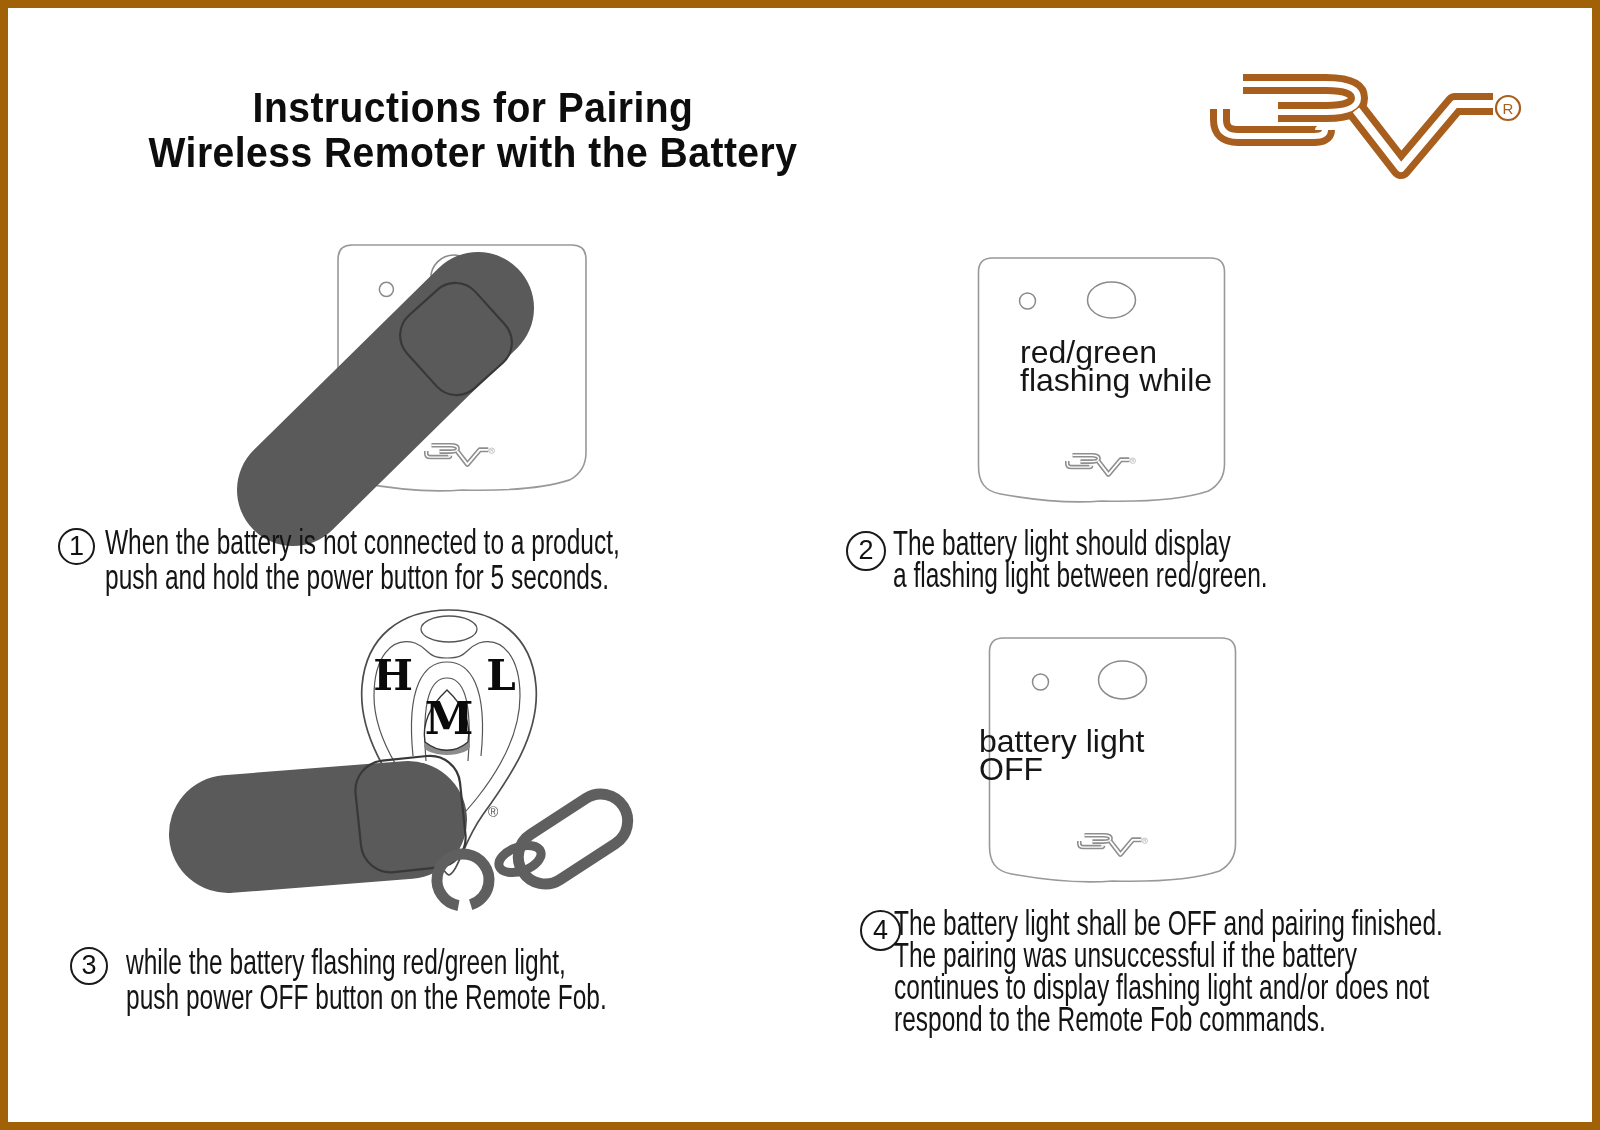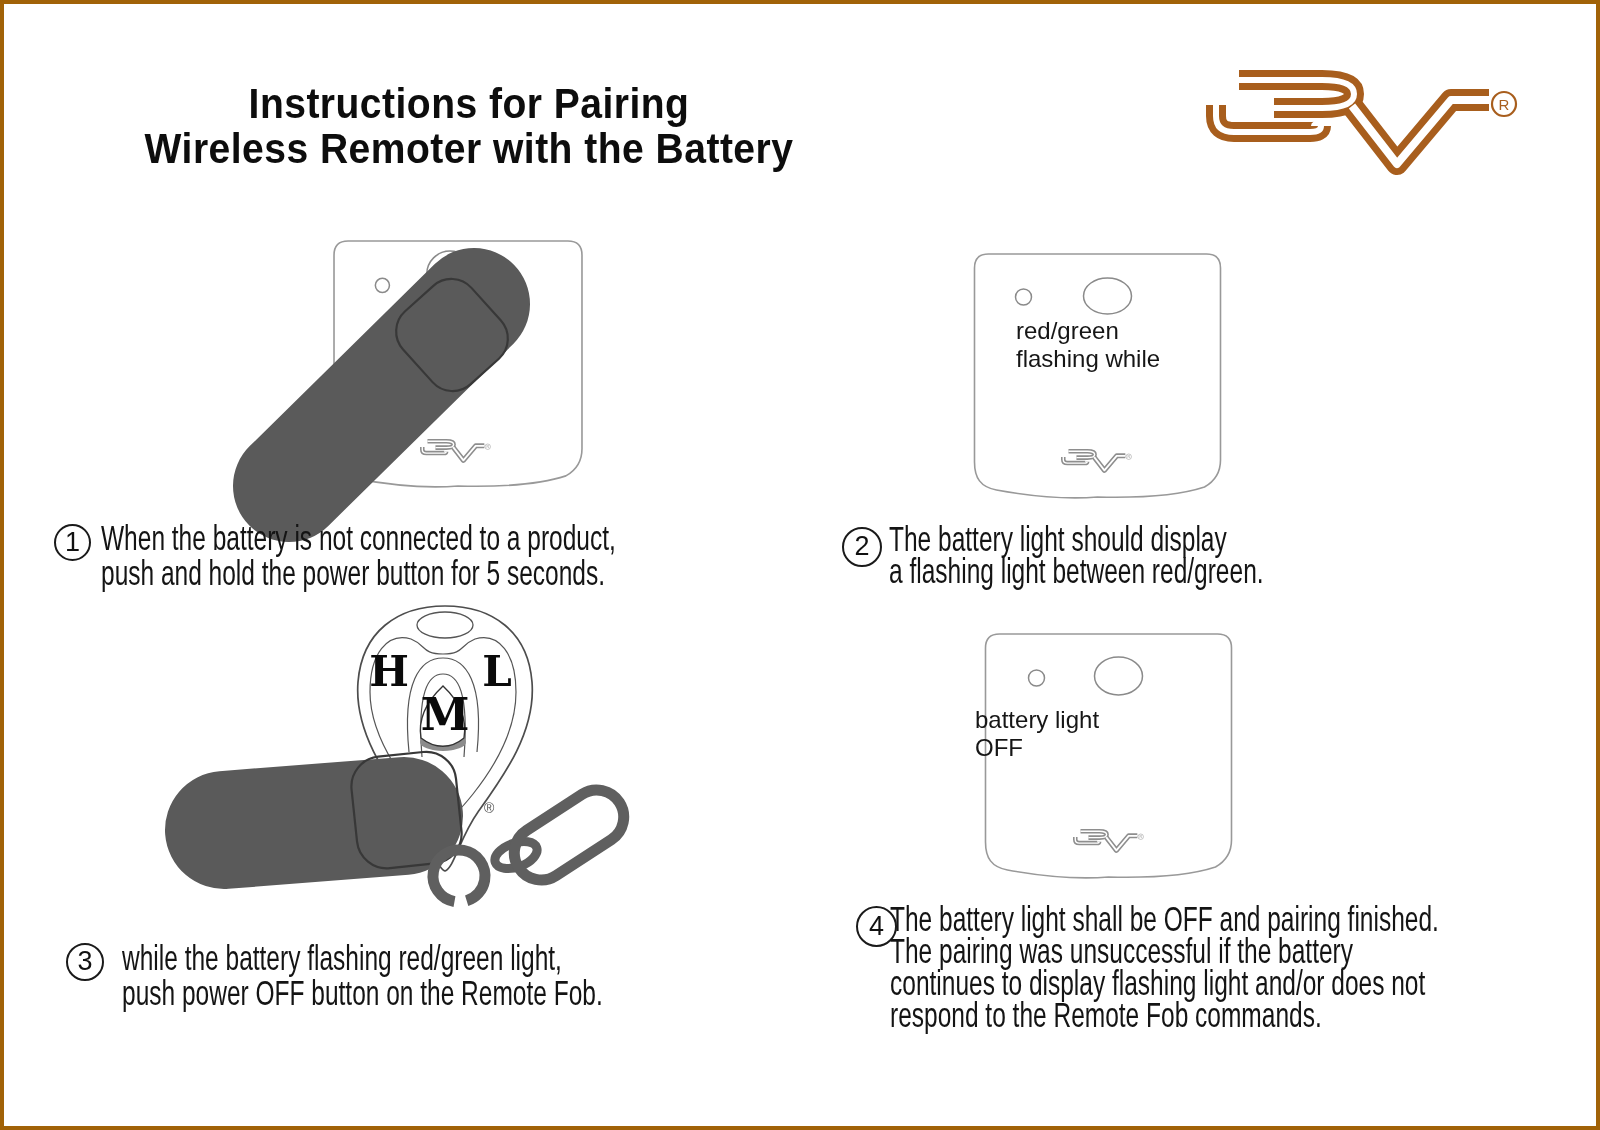--- a/index.html
+++ b/index.html
@@ -1,18 +1,18 @@
 <!DOCTYPE html>
 <html><head>
 <meta charset="utf-8">
 <style>
   html,body{margin:0;padding:0;background:#e8e8e8;}
   .page{
     position:relative;width:1600px;height:1130px;background:#fff;
-    border:4px solid #a16207;box-sizing:border-box;overflow:hidden;
+    border:8px solid #a16207;box-sizing:border-box;overflow:hidden;
     font-family:"Liberation Sans","DejaVu Sans",sans-serif;color:#111;
   }
   .title{
     position:absolute;left:30px;top:77px;width:870px;text-align:center;
     font-size:42px;line-height:45px;font-weight:bold;letter-spacing:.5px;
     transform:scaleX(.93);transform-origin:50% 0;color:#0d0d0d;
   }
   .stepnum{
     position:absolute;box-sizing:border-box;border:2.4px solid #1a1a1a;border-radius:50%;
     text-align:center;font-size:27px;color:#111;background:#fff;
@@ -23,21 +23,21 @@
   .n4{left:852px;top:902px;width:41px;height:41px;line-height:36px;}
   .steptext{
     position:absolute;font-size:35px;color:#141414;white-space:nowrap;
     transform:scaleX(.70);transform-origin:0 0;
   }
   .t1{left:97px;top:516px;line-height:35px;}
   .t2{left:885px;top:519px;line-height:32px;}
   .t3{left:118px;top:936px;line-height:35px;}
   .t4{left:886px;top:899px;line-height:32px;}
   .batlabel{
-    position:absolute;font-size:24px;line-height:28px;color:#161616;white-space:nowrap;
+    position:absolute;font-size:32px;line-height:28px;color:#161616;white-space:nowrap;margin-top:17px;
   }
   .lbl2{left:1012px;top:313px;}
   .lbl4{left:971px;top:702px;}
   svg{position:absolute;overflow:visible;}
   .logo-main{left:1198px;top:44px;--lc:#a85e1d;}
   .logo-s1{left:415px;top:430px;--lc:#8e8e8e;}
   .logo-s2{left:1056px;top:440px;--lc:#8e8e8e;}
   .logo-s4{left:1068px;top:820px;--lc:#8e8e8e;}
   .lg-c{stroke:var(--lc);stroke-width:20;fill:none;stroke-linejoin:round;}
   .lg-w{stroke:#fff;stroke-width:6;fill:none;stroke-linejoin:round;}

